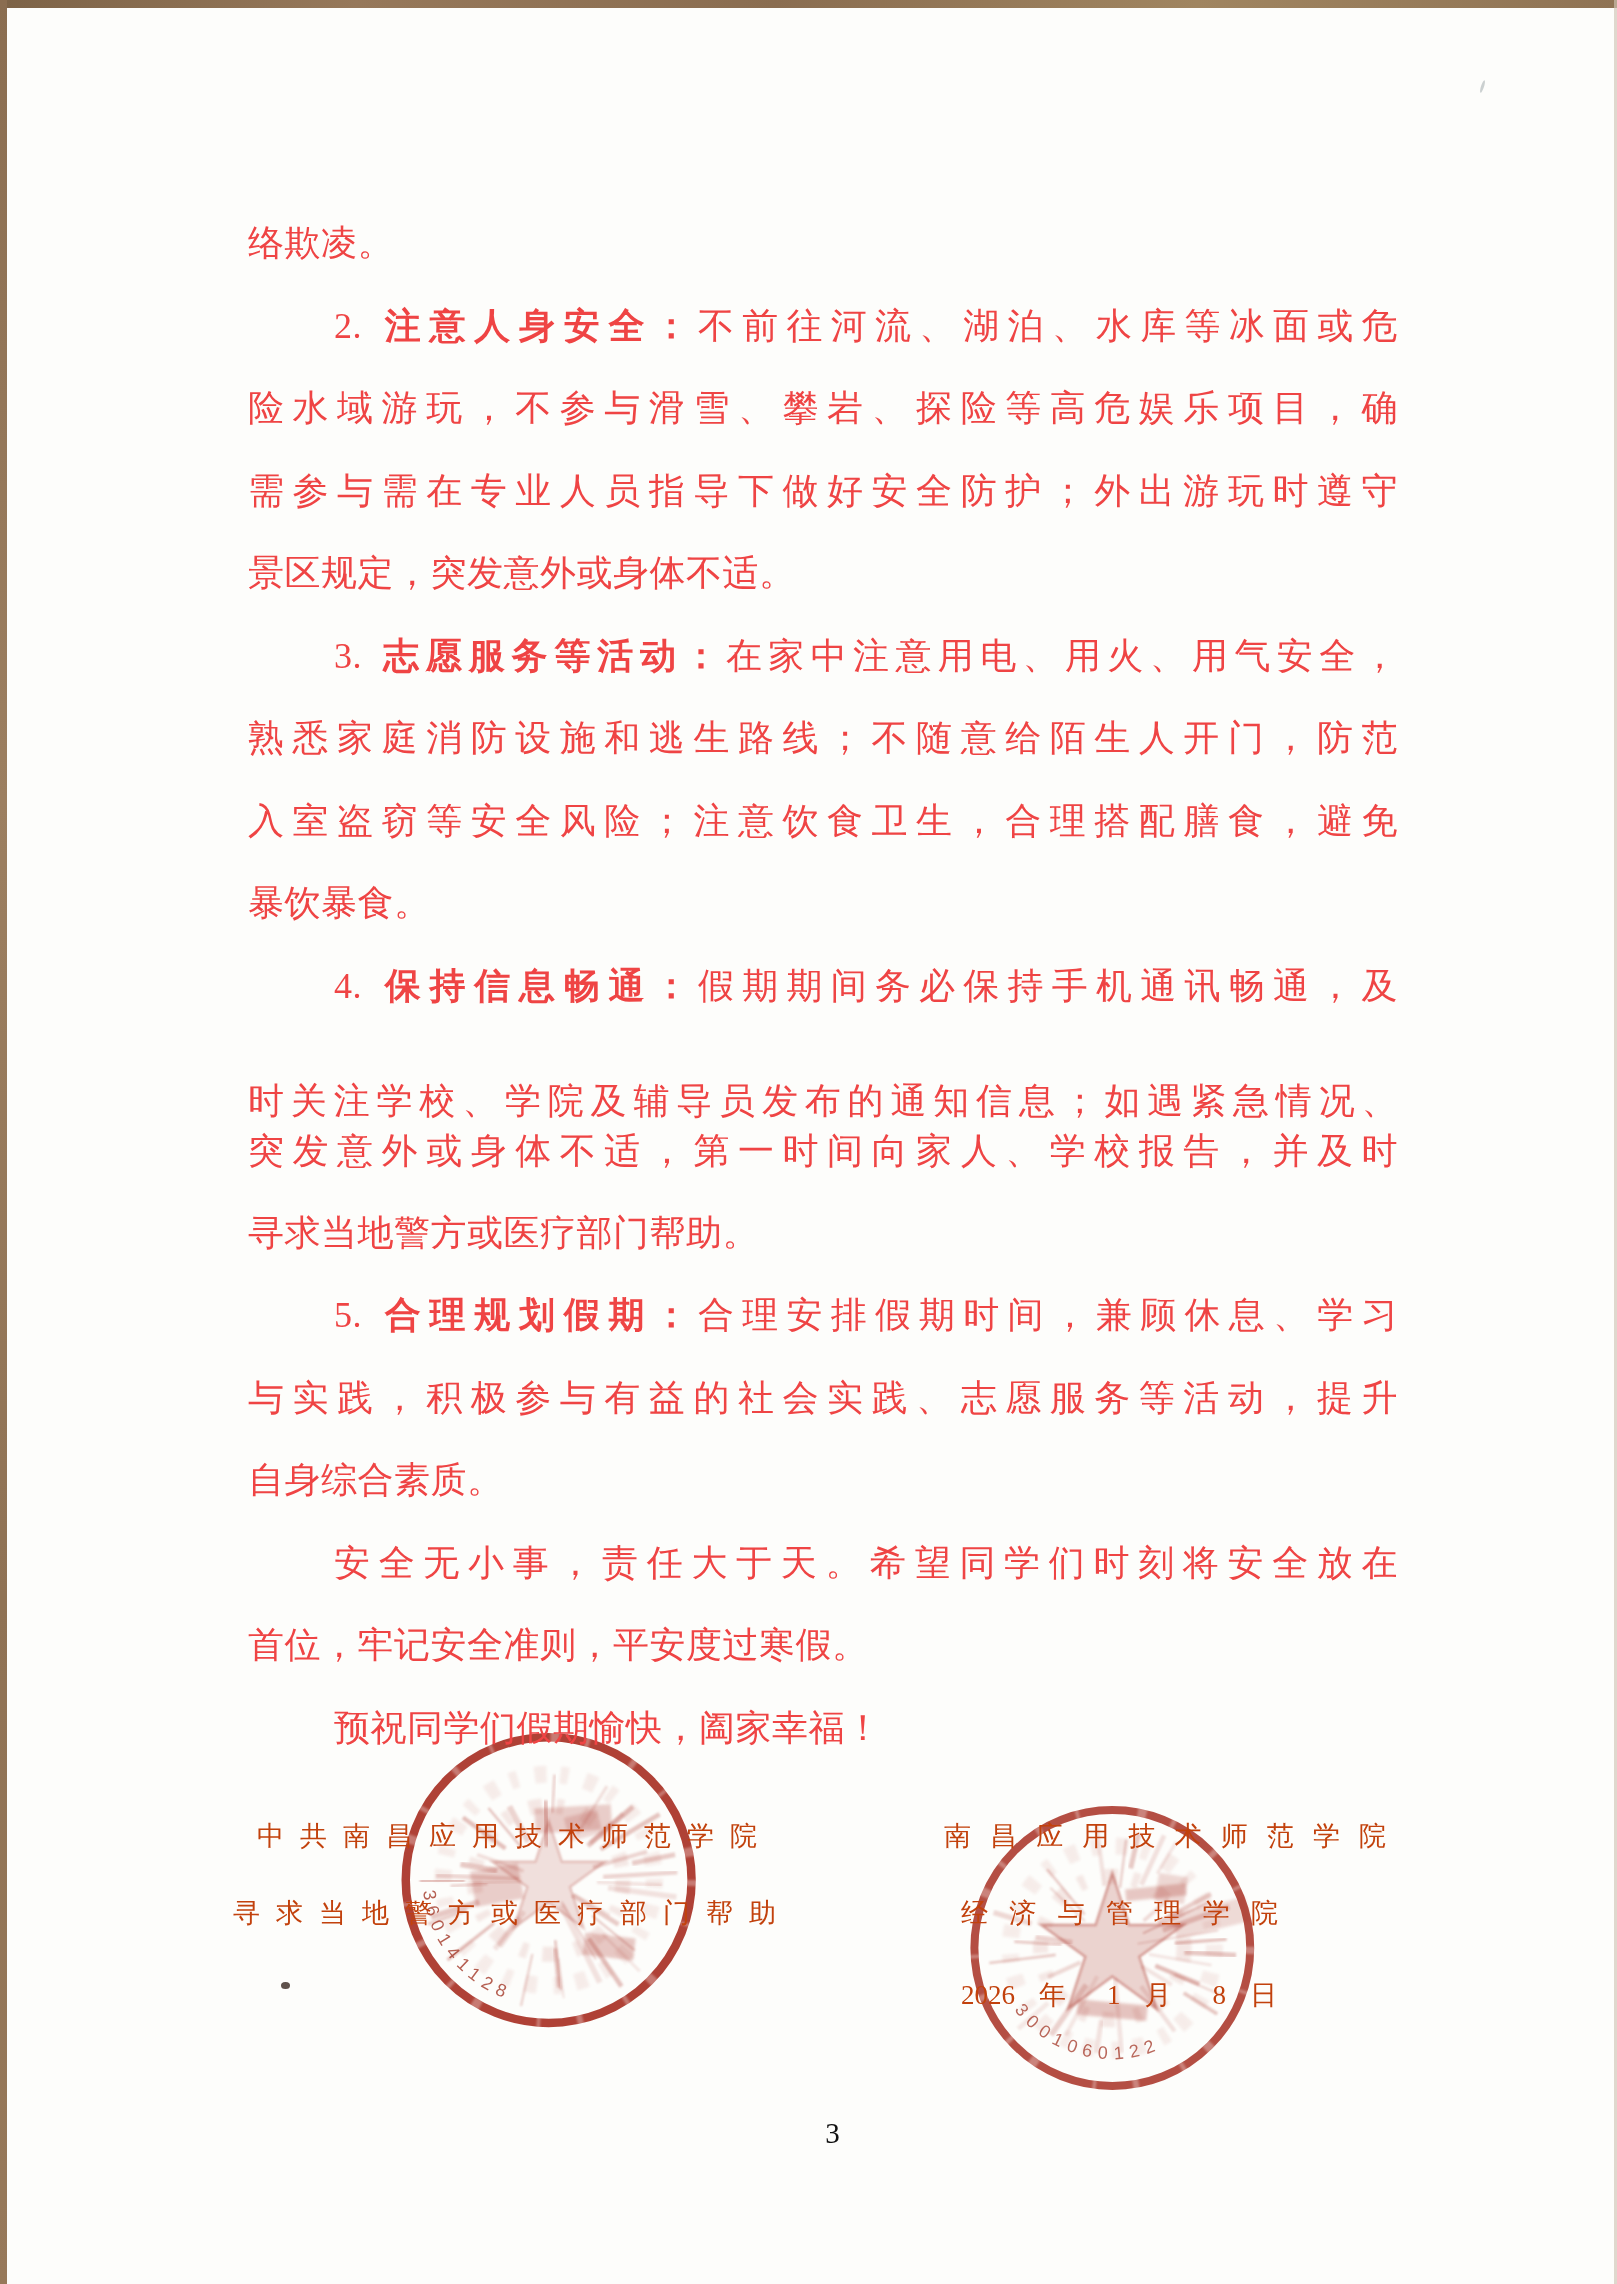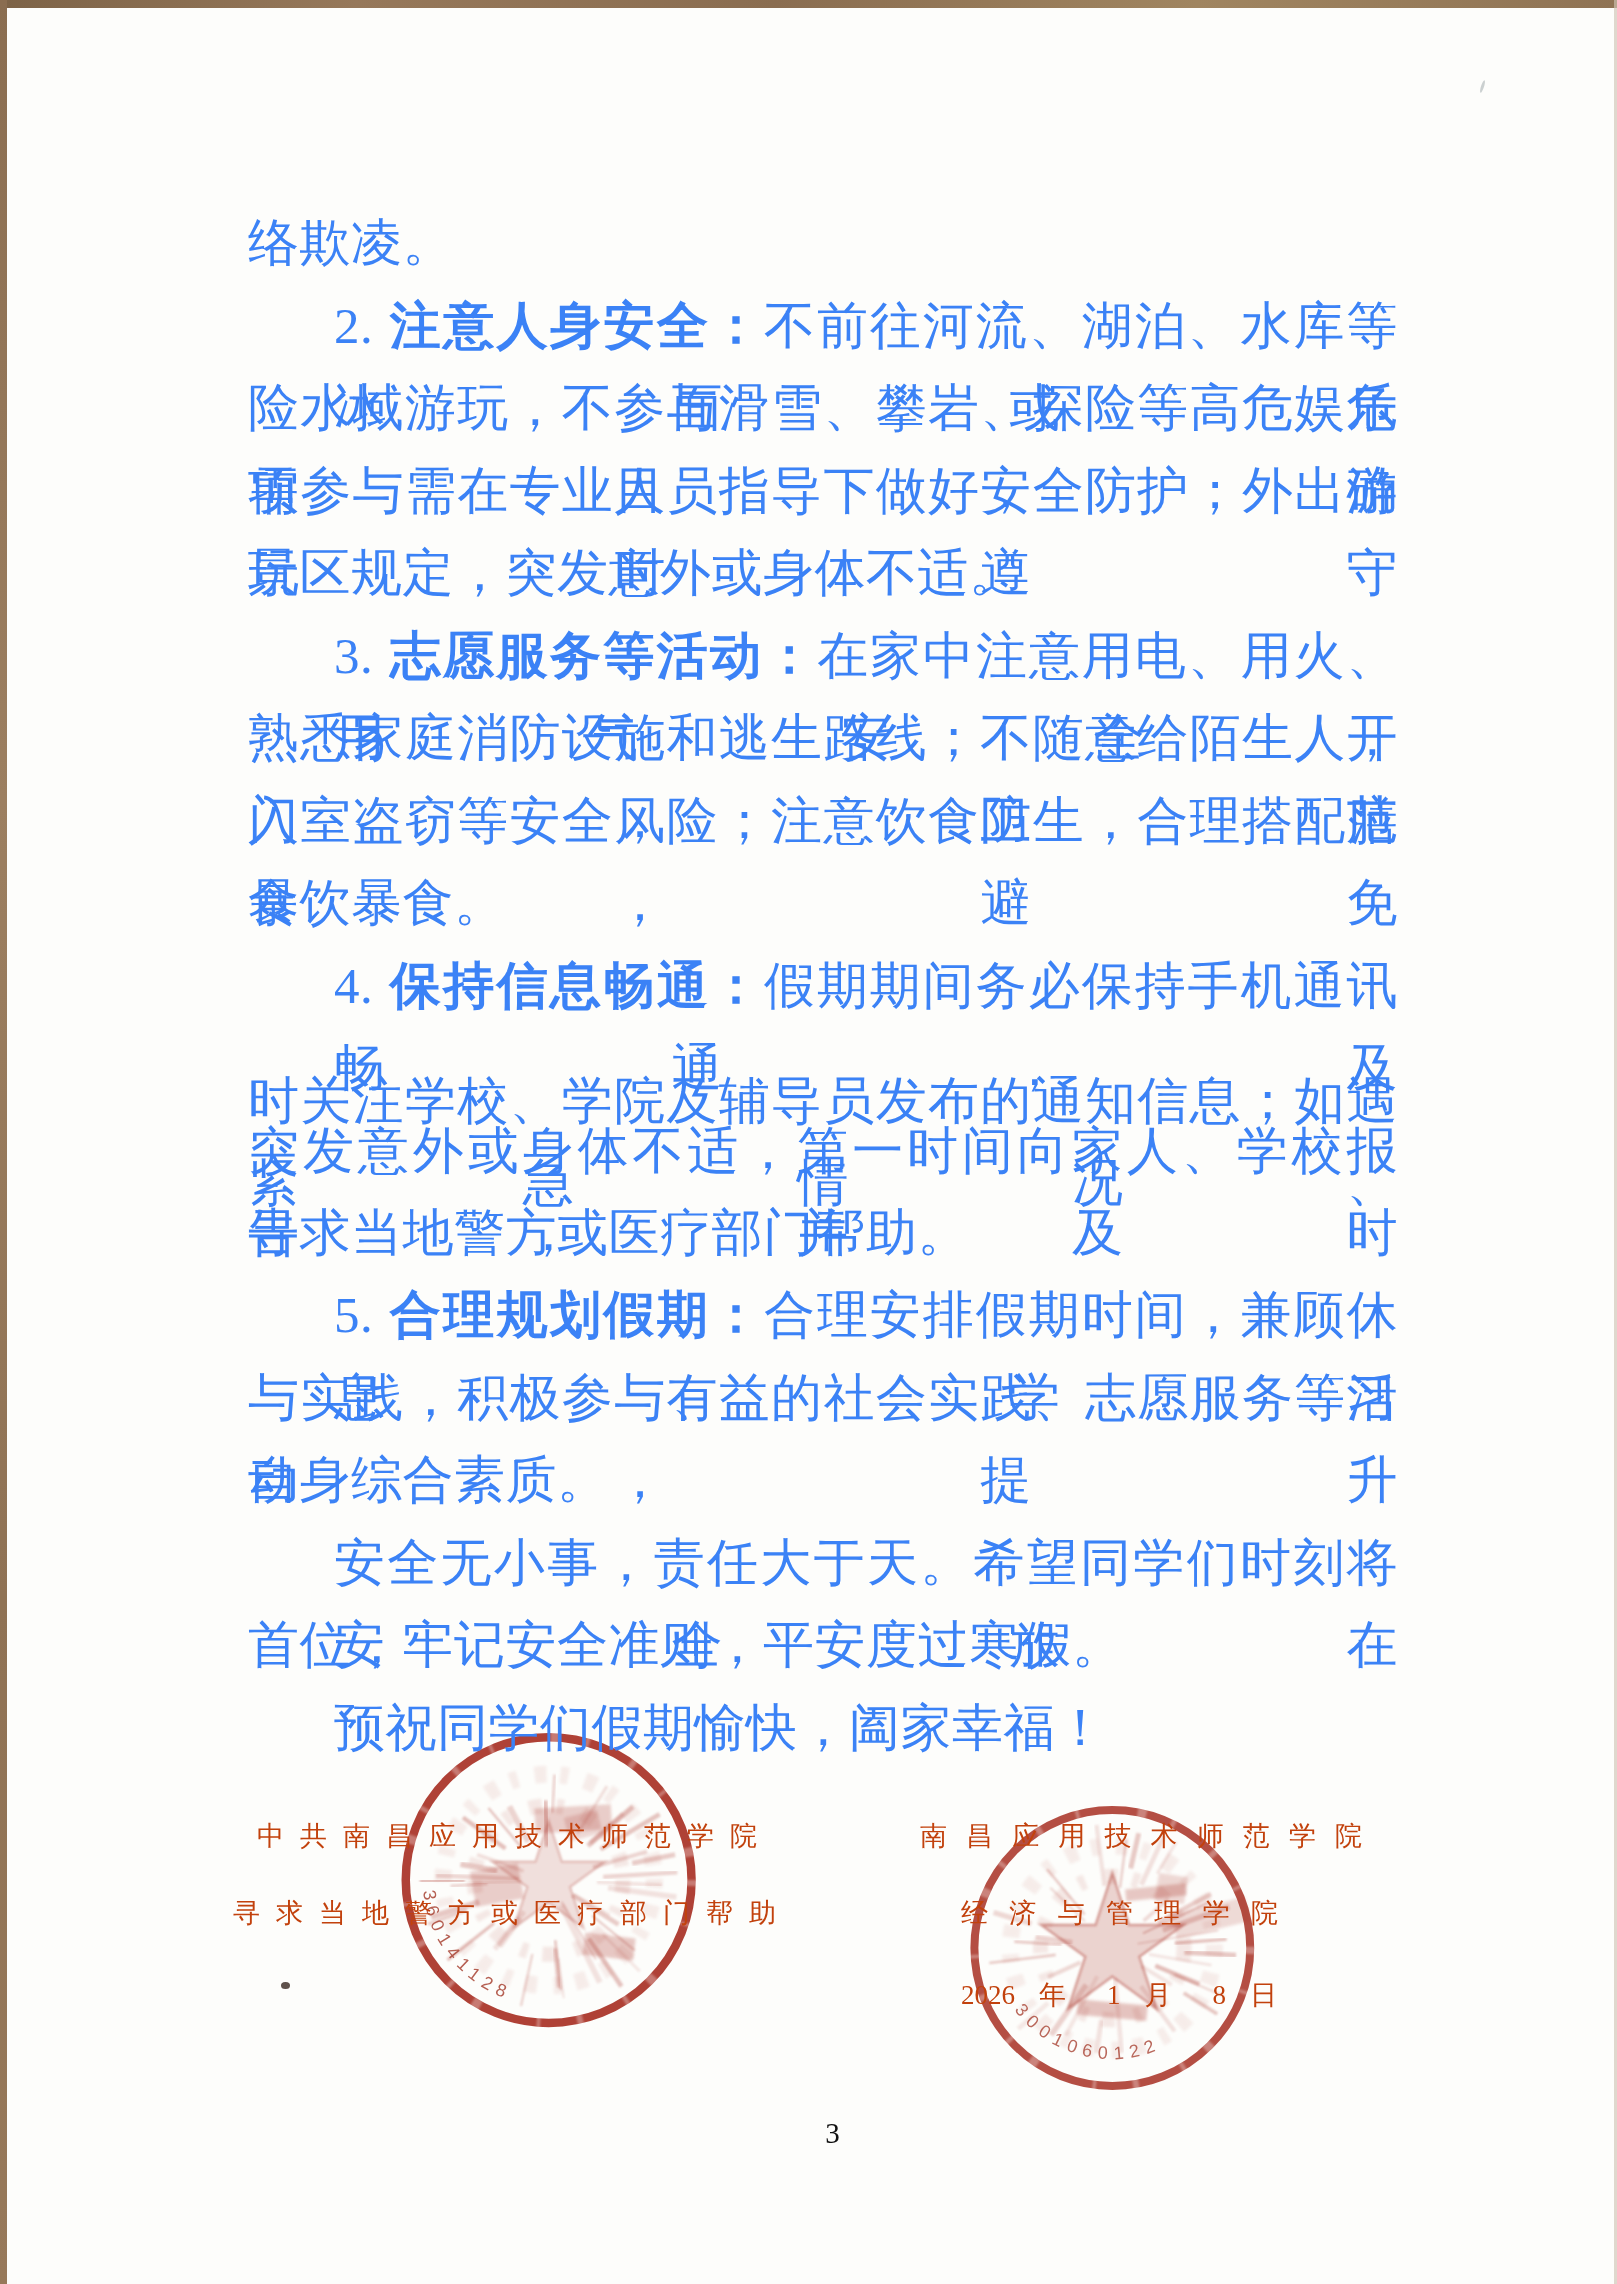--- a/index.html
+++ b/index.html
@@ -11,35 +11,35 @@
   
   .edge-top{position:absolute;left:0;top:0;width:1617px;height:7.5px;z-index:3;
     background:linear-gradient(90deg,#7d6347,#96785a 22%,#8a6d50 48%,#a08560 74%,#8f7354 100%);}
   .edge-left{position:absolute;left:0;top:0;width:6.5px;height:2284px;z-index:3;
     background:linear-gradient(180deg,#8a6d50,#9c7f60 35%,#8f7254 70%,#97795a);}
   .edge-right{position:absolute;right:0;top:0;width:3px;height:2284px;z-index:3;
     background:#cfc5b4;opacity:.65;}
   
   .line{
     position:absolute;left:248px;width:1150px;height:82px;line-height:82px;
-    font-size:51px;color:#3b82f6;white-space:nowrap;z-index:2;
+    font-size:36px;color:#ef4444;white-space:nowrap;z-index:2;
     letter-spacing:0.5px;
   }
   .justify{white-space:normal;text-align:justify;text-align-last:justify;text-justify:inter-character;}
   .indent{padding-left:86px;width:1064px;}
   .num{margin-right:15px;}
   .head{font-weight:900;letter-spacing:1px;}
   
   .sig{
     position:absolute;height:75px;line-height:75px;font-size:27px;color:#c2410c;
     text-align:justify;text-align-last:justify;text-justify:inter-character;z-index:2;
   }
   #sig-l1{left:257px;top:1799px;width:500px;}
   #sig-l2{left:233px;top:1876px;width:543px;}
-  #sig-r1{left:920px;top:1799px;width:442px;}
+  #sig-r1{left:944px;top:1799px;width:442px;}
   #sig-r2{left:961px;top:1876px;width:317px;}
   #sig-date{left:961px;top:1958px;width:316px;}
   
   .pageno{
     position:absolute;left:815px;top:2113px;width:35px;height:40px;line-height:40px;
     text-align:center;font-size:29px;color:#111;z-index:2;font-family:"Liberation Serif",serif;
   }
   
   #seal-layer{position:absolute;left:0;top:0;z-index:1;pointer-events:none;}
   .seal-code-text{font-family:"Liberation Sans","DejaVu Sans",sans-serif;font-size:36px;letter-spacing:13px;}

